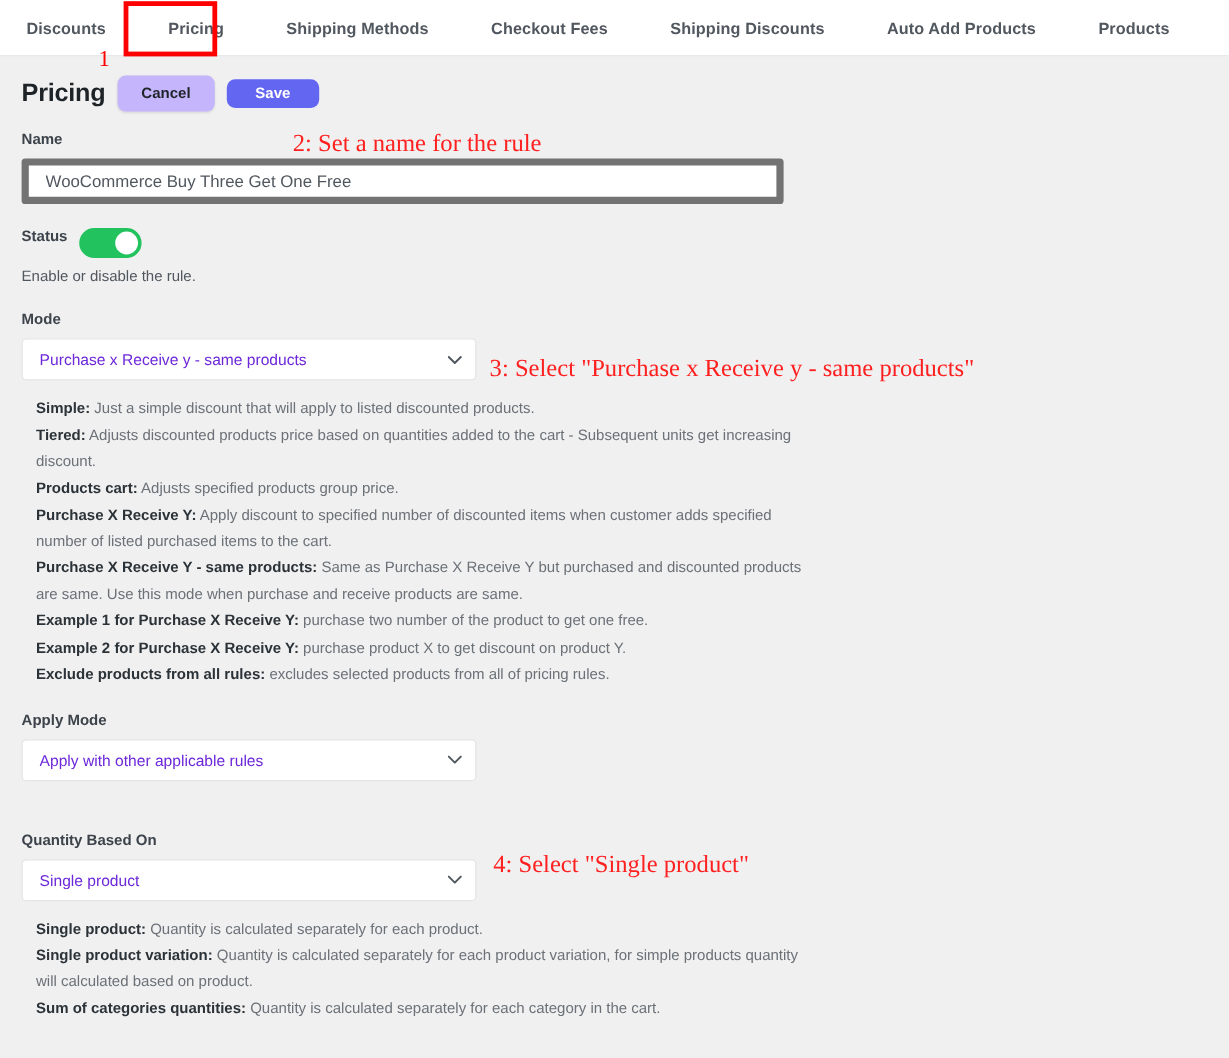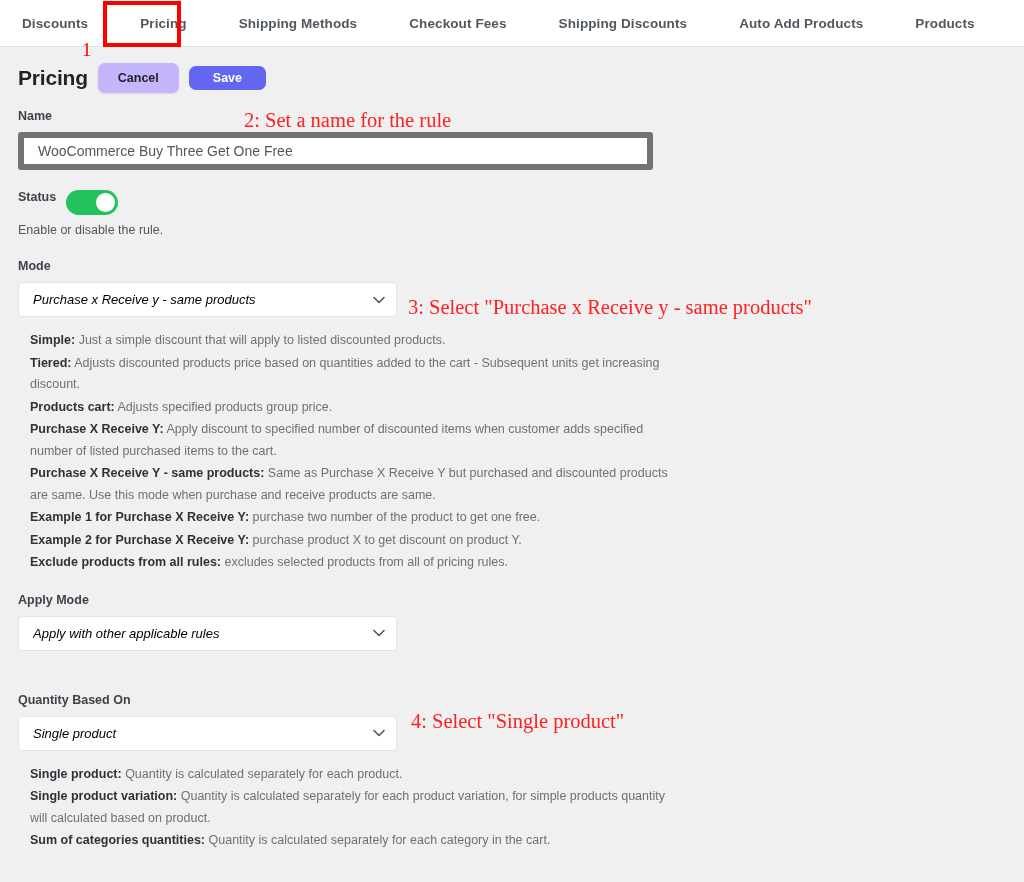--- a/index.html
+++ b/index.html
@@ -165,24 +165,23 @@
     -webkit-appearance: none;
     width: 100%;
     height: 35px;
     box-sizing: border-box;
     background: #ffffff;
     border: 1px solid #e4e4e6;
     border-radius: 4px;
     padding: 0 30px 0 14px;
     font-family: "Liberation Sans", sans-serif;
     font-size: 13px;
-    color: #000000;
+    color: #6d28d9;
     cursor: pointer;
     outline: none;
-    font-style: italic;
   }
   .chev {
     position: absolute;
     right: 12px;
     top: 50%;
     transform: translateY(-50%);
     pointer-events: none;
     width: 12px;
     height: 8px;
   }

